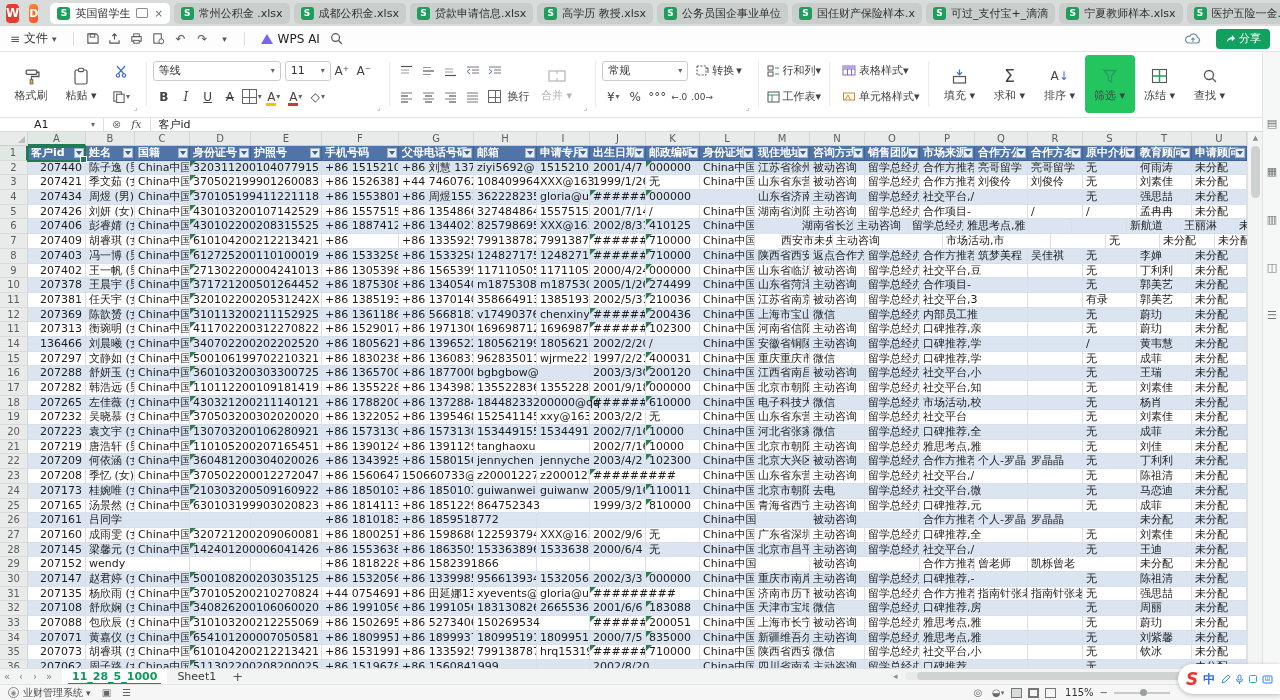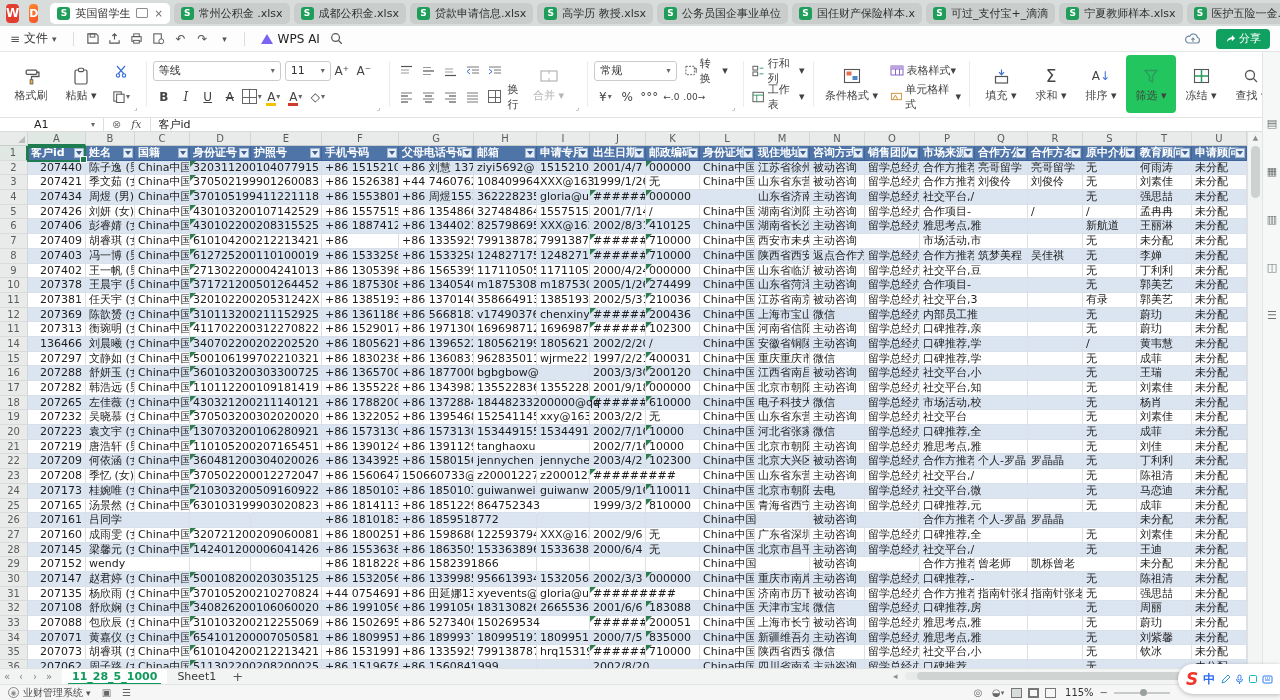--- a/index.html
+++ b/index.html
@@ -489,30 +489,20 @@
             </svg>
         <span>工作表</span> 
             <span class="mini">▾</span>
           </span>
         </div>
     </div>
   </div>
   <div class="rsep"></div>
 
   <div class="rgroup">
-    <div class="rbig" style="min-width:58px">
-      <span class="ric">
-        <svg width="18" height="16" viewBox="0 0 18 16">
-            <rect x="1.5" y="1.5" width="15" height="13" fill="none" stroke="#555" stroke-width="1.1"></rect>
-            <rect x="3.5" y="3.5" width="5" height="4" fill="#e76f51"></rect>
-            <rect x="9.5" y="8" width="5" height="4" fill="#4f86c6"></rect>
-          </svg>
-      </span>
-        <span><span>条件格式</span> <span class="mini">▾</span></span>
-    </div>
     <div class="rcol" style="margin-left:4px">
       <div class="rrow">
           <span class="lbl-btn">
         <svg width="14" height="11" viewBox="0 0 14 11" style="margin-right:3px">
               <rect x="1" y="1" width="12" height="9" fill="none" stroke="#8a64c9"></rect>
               <path d="M1 4 h12 M5.5 1 v9 M9.5 1 v9" stroke="#8a64c9"></path>
               <rect x="1" y="1" width="12" height="3" fill="#b9a3e3"></rect>
             </svg>
         <span>表格样式</span> 
             <span class="mini">▾</span>
@@ -743,21 +733,21 @@
       <div class="cell" style="width: 55px; flex: 0 0 55px;">China中国</div>
       <div class="cell ovf tri" style="width: 61px; flex: 0 0 61px;">430102200208315525</div>
       <div class="cell" style="width: 71px; flex: 0 0 71px;"></div>
       <div class="cell" style="width: 77px; flex: 0 0 77px;">+86 18874129</div>
       <div class="cell" style="width: 75px; flex: 0 0 75px;">+86 1344021983</div>
       <div class="cell" style="width: 63px; flex: 0 0 63px;">825798695</div>
       <div class="cell" style="width: 53px; flex: 0 0 53px;">XXX@163.</div>
       <div class="cell num" style="width: 56px; flex: 0 0 56px;">2002/8/31</div>
       <div class="cell tri" style="width: 54px; flex: 0 0 54px;">410125</div>
       <div class="cell" style="width: 55px; flex: 0 0 55px;">China中国</div>
-      <div class="cell" style="width: 55px; flex: 0 0 55px;">湖南省长沙</div>
+      <div class="cell" style="width: 55px; flex: 0 0 55px; margin-left: 44px;">湖南省长沙</div>
       <div class="cell" style="width: 55px; flex: 0 0 55px;">主动咨询</div>
       <div class="cell" style="width: 55px; flex: 0 0 55px;">留学总经办</div>
       <div class="cell ovf" style="width: 55px; flex: 0 0 55px;">雅思考点,雅</div>
       <div class="cell" style="width: 53px; flex: 0 0 53px;"></div>
       <div class="cell" style="width: 55px; flex: 0 0 55px;"></div>
       <div class="cell" style="width: 54px; flex: 0 0 54px;">新航道</div>
       <div class="cell" style="width: 55px; flex: 0 0 55px;">王丽淋</div>
       <div class="cell" style="width: 55px; flex: 0 0 55px;">未分配</div>
     </div>
     <div class="grow">
@@ -767,21 +757,21 @@
       <div class="cell" style="width: 55px; flex: 0 0 55px;">China中国</div>
       <div class="cell ovf tri" style="width: 61px; flex: 0 0 61px;">610104200212213421</div>
       <div class="cell" style="width: 71px; flex: 0 0 71px;"></div>
       <div class="cell" style="width: 77px; flex: 0 0 77px;">+86</div>
       <div class="cell" style="width: 75px; flex: 0 0 75px;">+86 1335925706</div>
       <div class="cell" style="width: 63px; flex: 0 0 63px;">799138782</div>
       <div class="cell" style="width: 53px; flex: 0 0 53px;">799138782</div>
       <div class="cell num tri" style="width: 56px; flex: 0 0 56px;">#########</div>
       <div class="cell tri" style="width: 54px; flex: 0 0 54px;">710000</div>
       <div class="cell" style="width: 55px; flex: 0 0 55px;">China中国</div>
-      <div class="cell" style="width: 55px; flex: 0 0 55px;">西安市未央</div>
+      <div class="cell" style="width: 55px; flex: 0 0 55px; margin-left: 23px;">西安市未央</div>
       <div class="cell ovf" style="width: 55px; flex: 0 0 55px;">主动咨询</div>
       <div class="cell" style="width: 55px; flex: 0 0 55px;"></div>
       <div class="cell ovf" style="width: 55px; flex: 0 0 55px;">市场活动,市</div>
       <div class="cell" style="width: 53px; flex: 0 0 53px;"></div>
       <div class="cell" style="width: 55px; flex: 0 0 55px;"></div>
       <div class="cell" style="width: 54px; flex: 0 0 54px;">无</div>
       <div class="cell" style="width: 55px; flex: 0 0 55px;">未分配</div>
       <div class="cell" style="width: 55px; flex: 0 0 55px;">未分配</div>
     </div>
     <div class="grow band">

